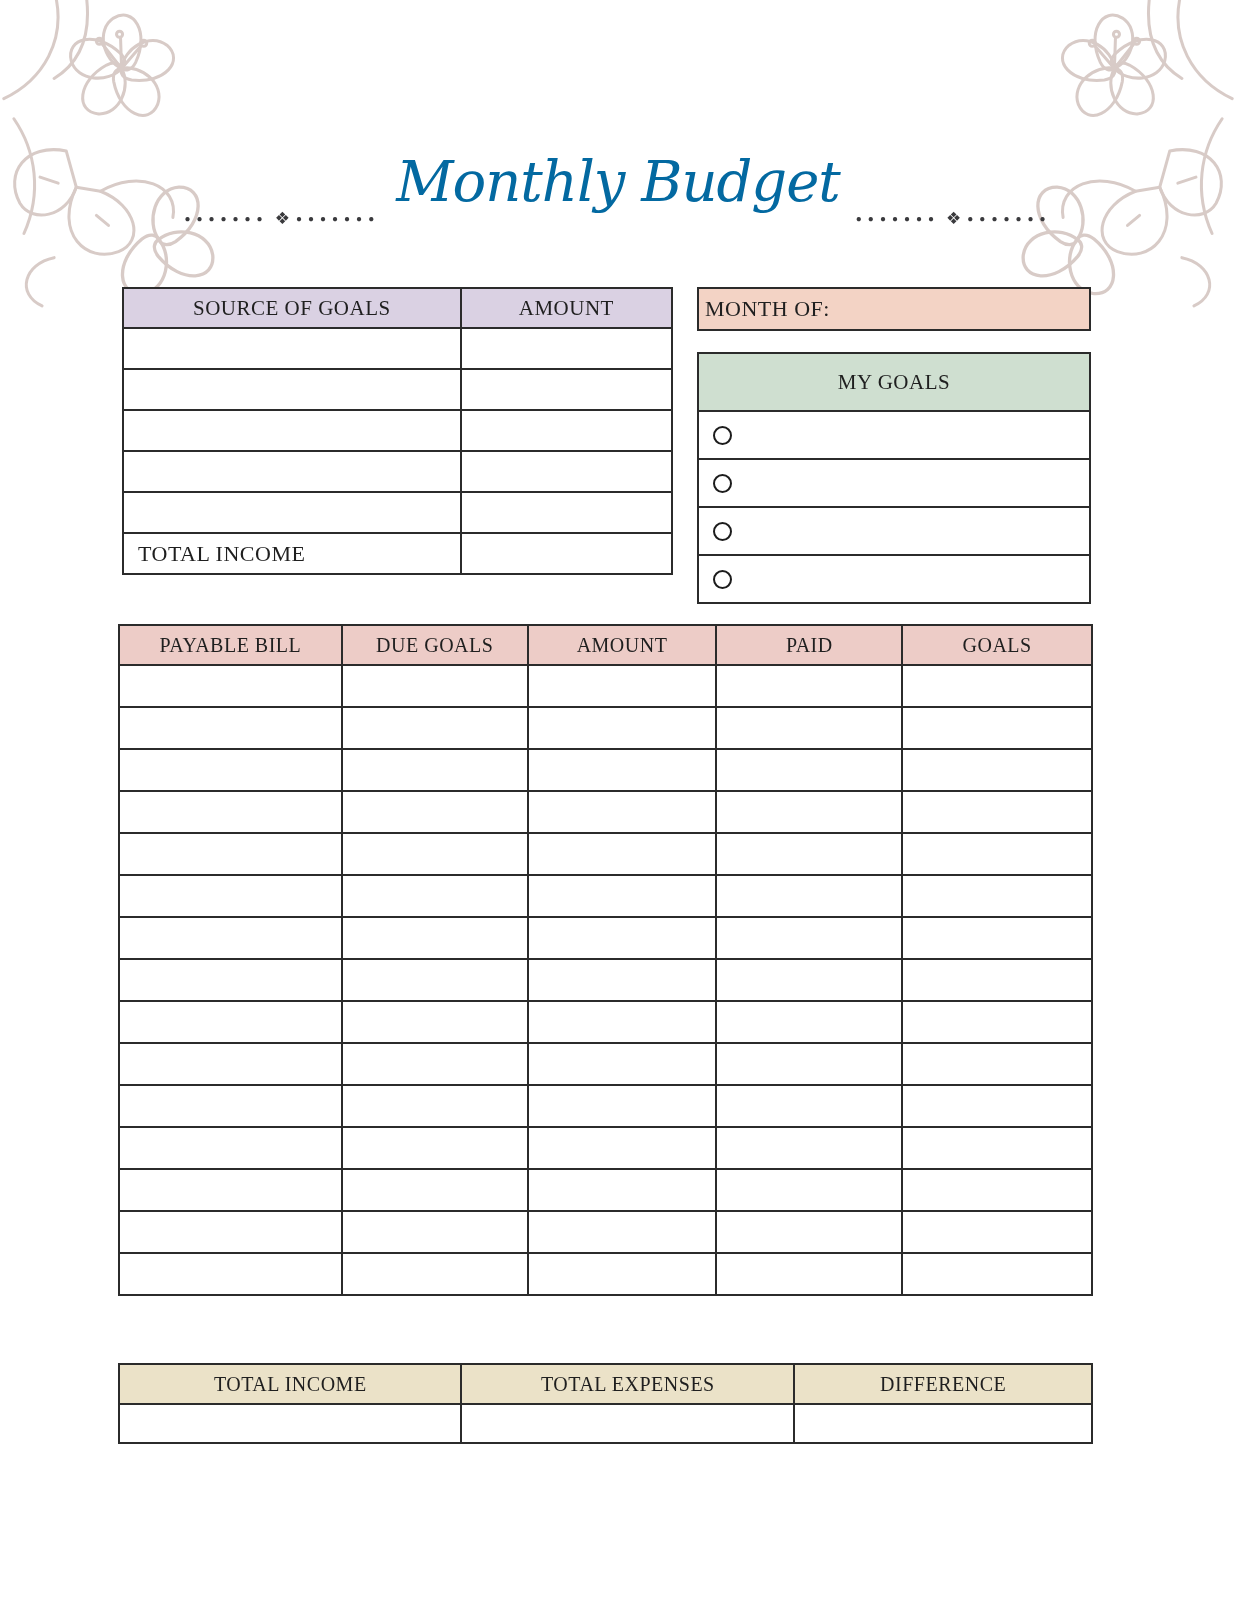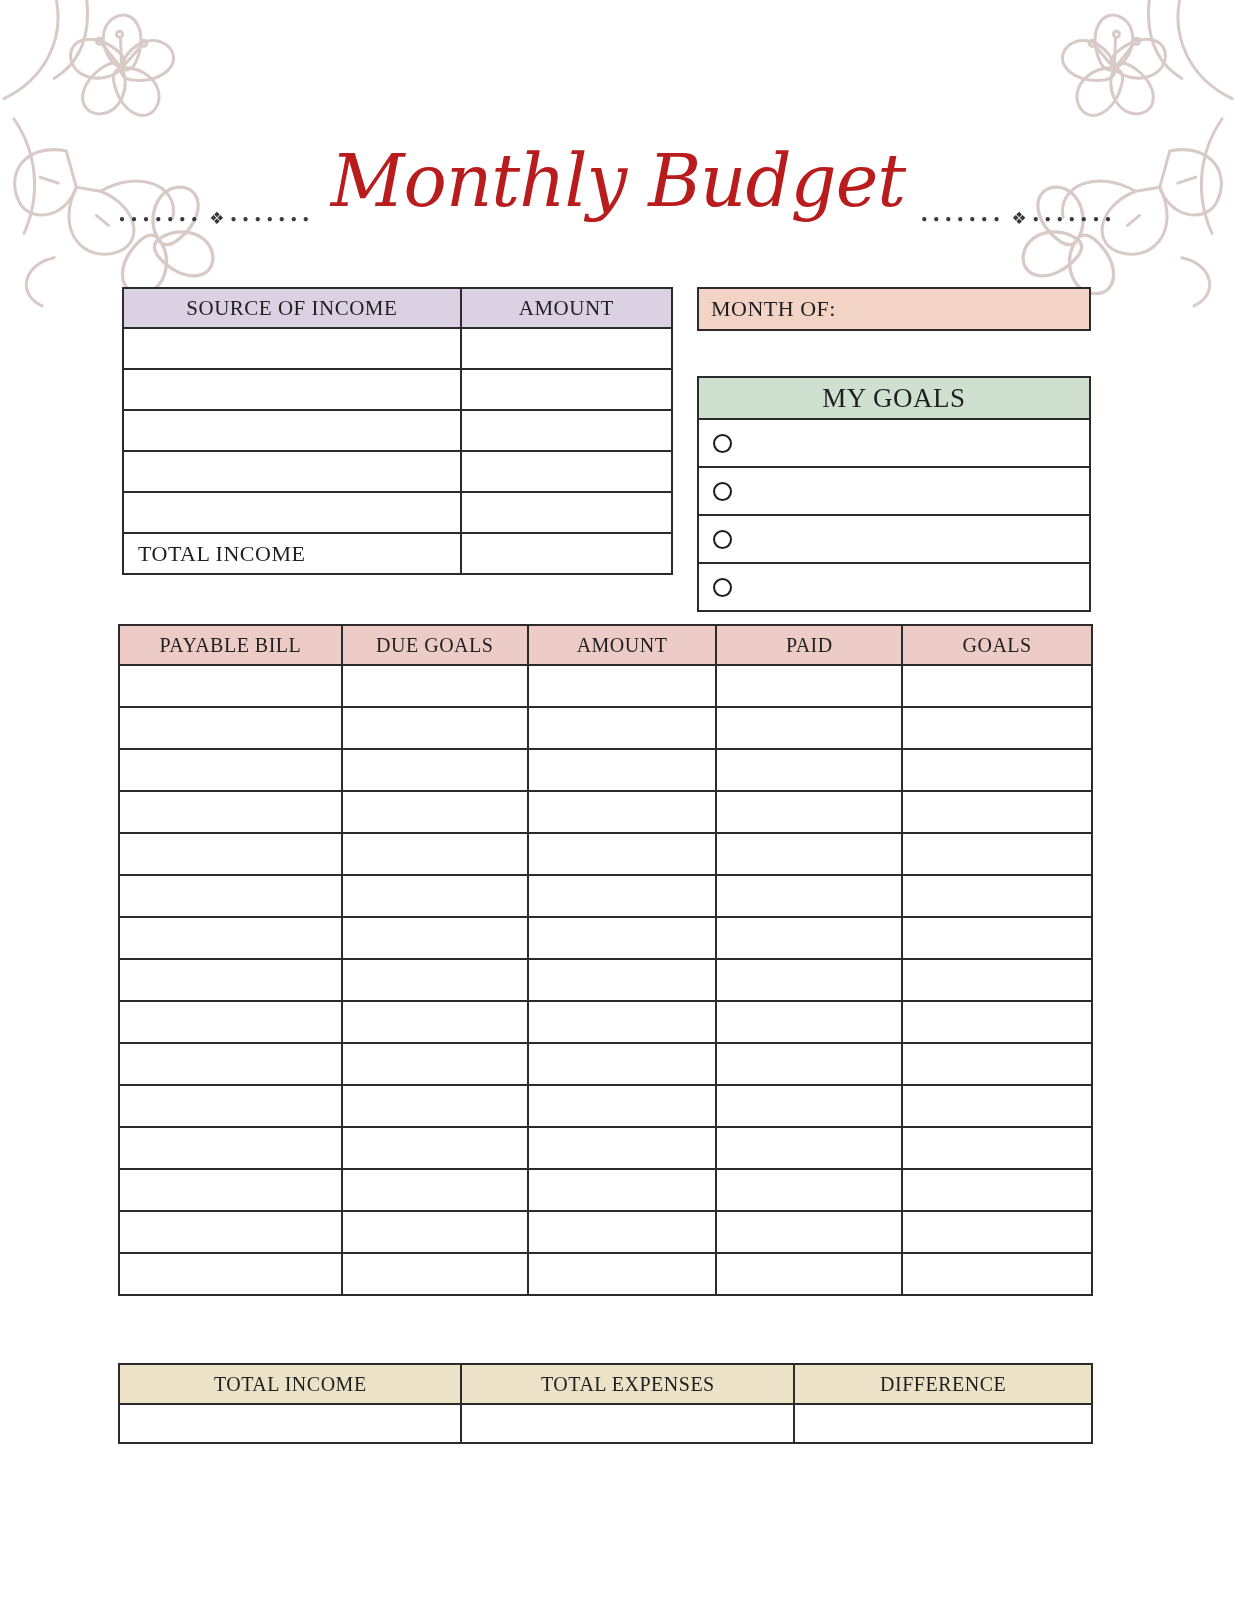--- a/index.html
+++ b/index.html
@@ -16,47 +16,47 @@
   .flower{position:absolute; top:0; width:235px; height:312px;}
   .flower-left{left:-6px;}
   .flower-right{right:-6px; transform:scaleX(-1);}
   
   .title-row{
     position:absolute; left:0; right:0; top:96px; height:170px;
     display:flex; align-items:center; justify-content:center; gap:10px;
   }
   .page-title{
     font-family:"DejaVu Serif", serif; font-style:italic; font-weight:normal;
-    font-size:72px; color:#b91c1c; letter-spacing:-1px; white-space:nowrap; padding:0 6px;
+    font-size:56px; color:#0369a1; letter-spacing:-1px; white-space:nowrap; padding:0 6px;
   }
   .orn{display:flex; align-items:center; gap:6px; transform:translateY(38px); color:var(--ornament);}
   .orn .dots{font-size:10px; letter-spacing:6px; line-height:1; white-space:nowrap;}
   .orn .diamond{font-size:17px; line-height:1; transform:translateY(-1px);}
   
   table{border-collapse:collapse; table-layout:fixed;}
   th,td{border:2px solid var(--border); font-weight:normal; overflow:hidden;}
   th{font-size:21px; letter-spacing:.5px;}
   
   .income-table{position:absolute; left:122px; top:287px; width:551px;}
   .income-table th{background:var(--lavender); height:40px;}
   .income-table td{height:41px;}
   .income-table .total-label{font-size:22px; padding-left:14px; letter-spacing:.5px;}
   
   .month-box{
     position:absolute; left:697px; top:287px; width:394px; height:44px;
     background:var(--peach); border:2px solid var(--border);
-    display:flex; align-items:center; padding-left:12px; gap:10px;
+    display:flex; align-items:center; padding-left:6px; gap:10px;
   }
   .month-box .label{font-size:22px; letter-spacing:.5px;}
   
   .goals{position:absolute; left:697px; top:352px; width:394px;}
   .goals-header{
-    background:var(--green); border:2px solid var(--border); height:44px;
+    background:var(--green); border:2px solid var(--border); height:60px;
     display:flex; align-items:center; justify-content:center;
-    font-size:27px; letter-spacing:.5px;margin-top:24px;
+    font-size:21px; letter-spacing:.5px;
   }
   .goal-row{
     border:2px solid var(--border); border-top:none; height:48px;
     display:flex; align-items:center; padding-left:14px; gap:12px; background:#fff;
   }
   .goal-circle{
     width:19px; height:19px; border:2.5px solid #1c1c1c; border-radius:50%;
     flex:0 0 auto; background:#fff;
   }
   .goal-text{font-size:18px;}
@@ -147,21 +147,21 @@
     </span>
   </div>
 
   <table class="income-table">
     <colgroup>
         <col style="width:61.5%">
         <col style="width:38.5%">
       </colgroup>
     <thead>
       <tr>
-        <th>SOURCE OF INCOME</th>
+        <th>SOURCE OF GOALS</th>
         <th>AMOUNT</th>
       </tr>
     </thead>
     <tbody>
         <tr>
           <td></td>
           <td></td>
         </tr>
         <tr>
           <td></td>

